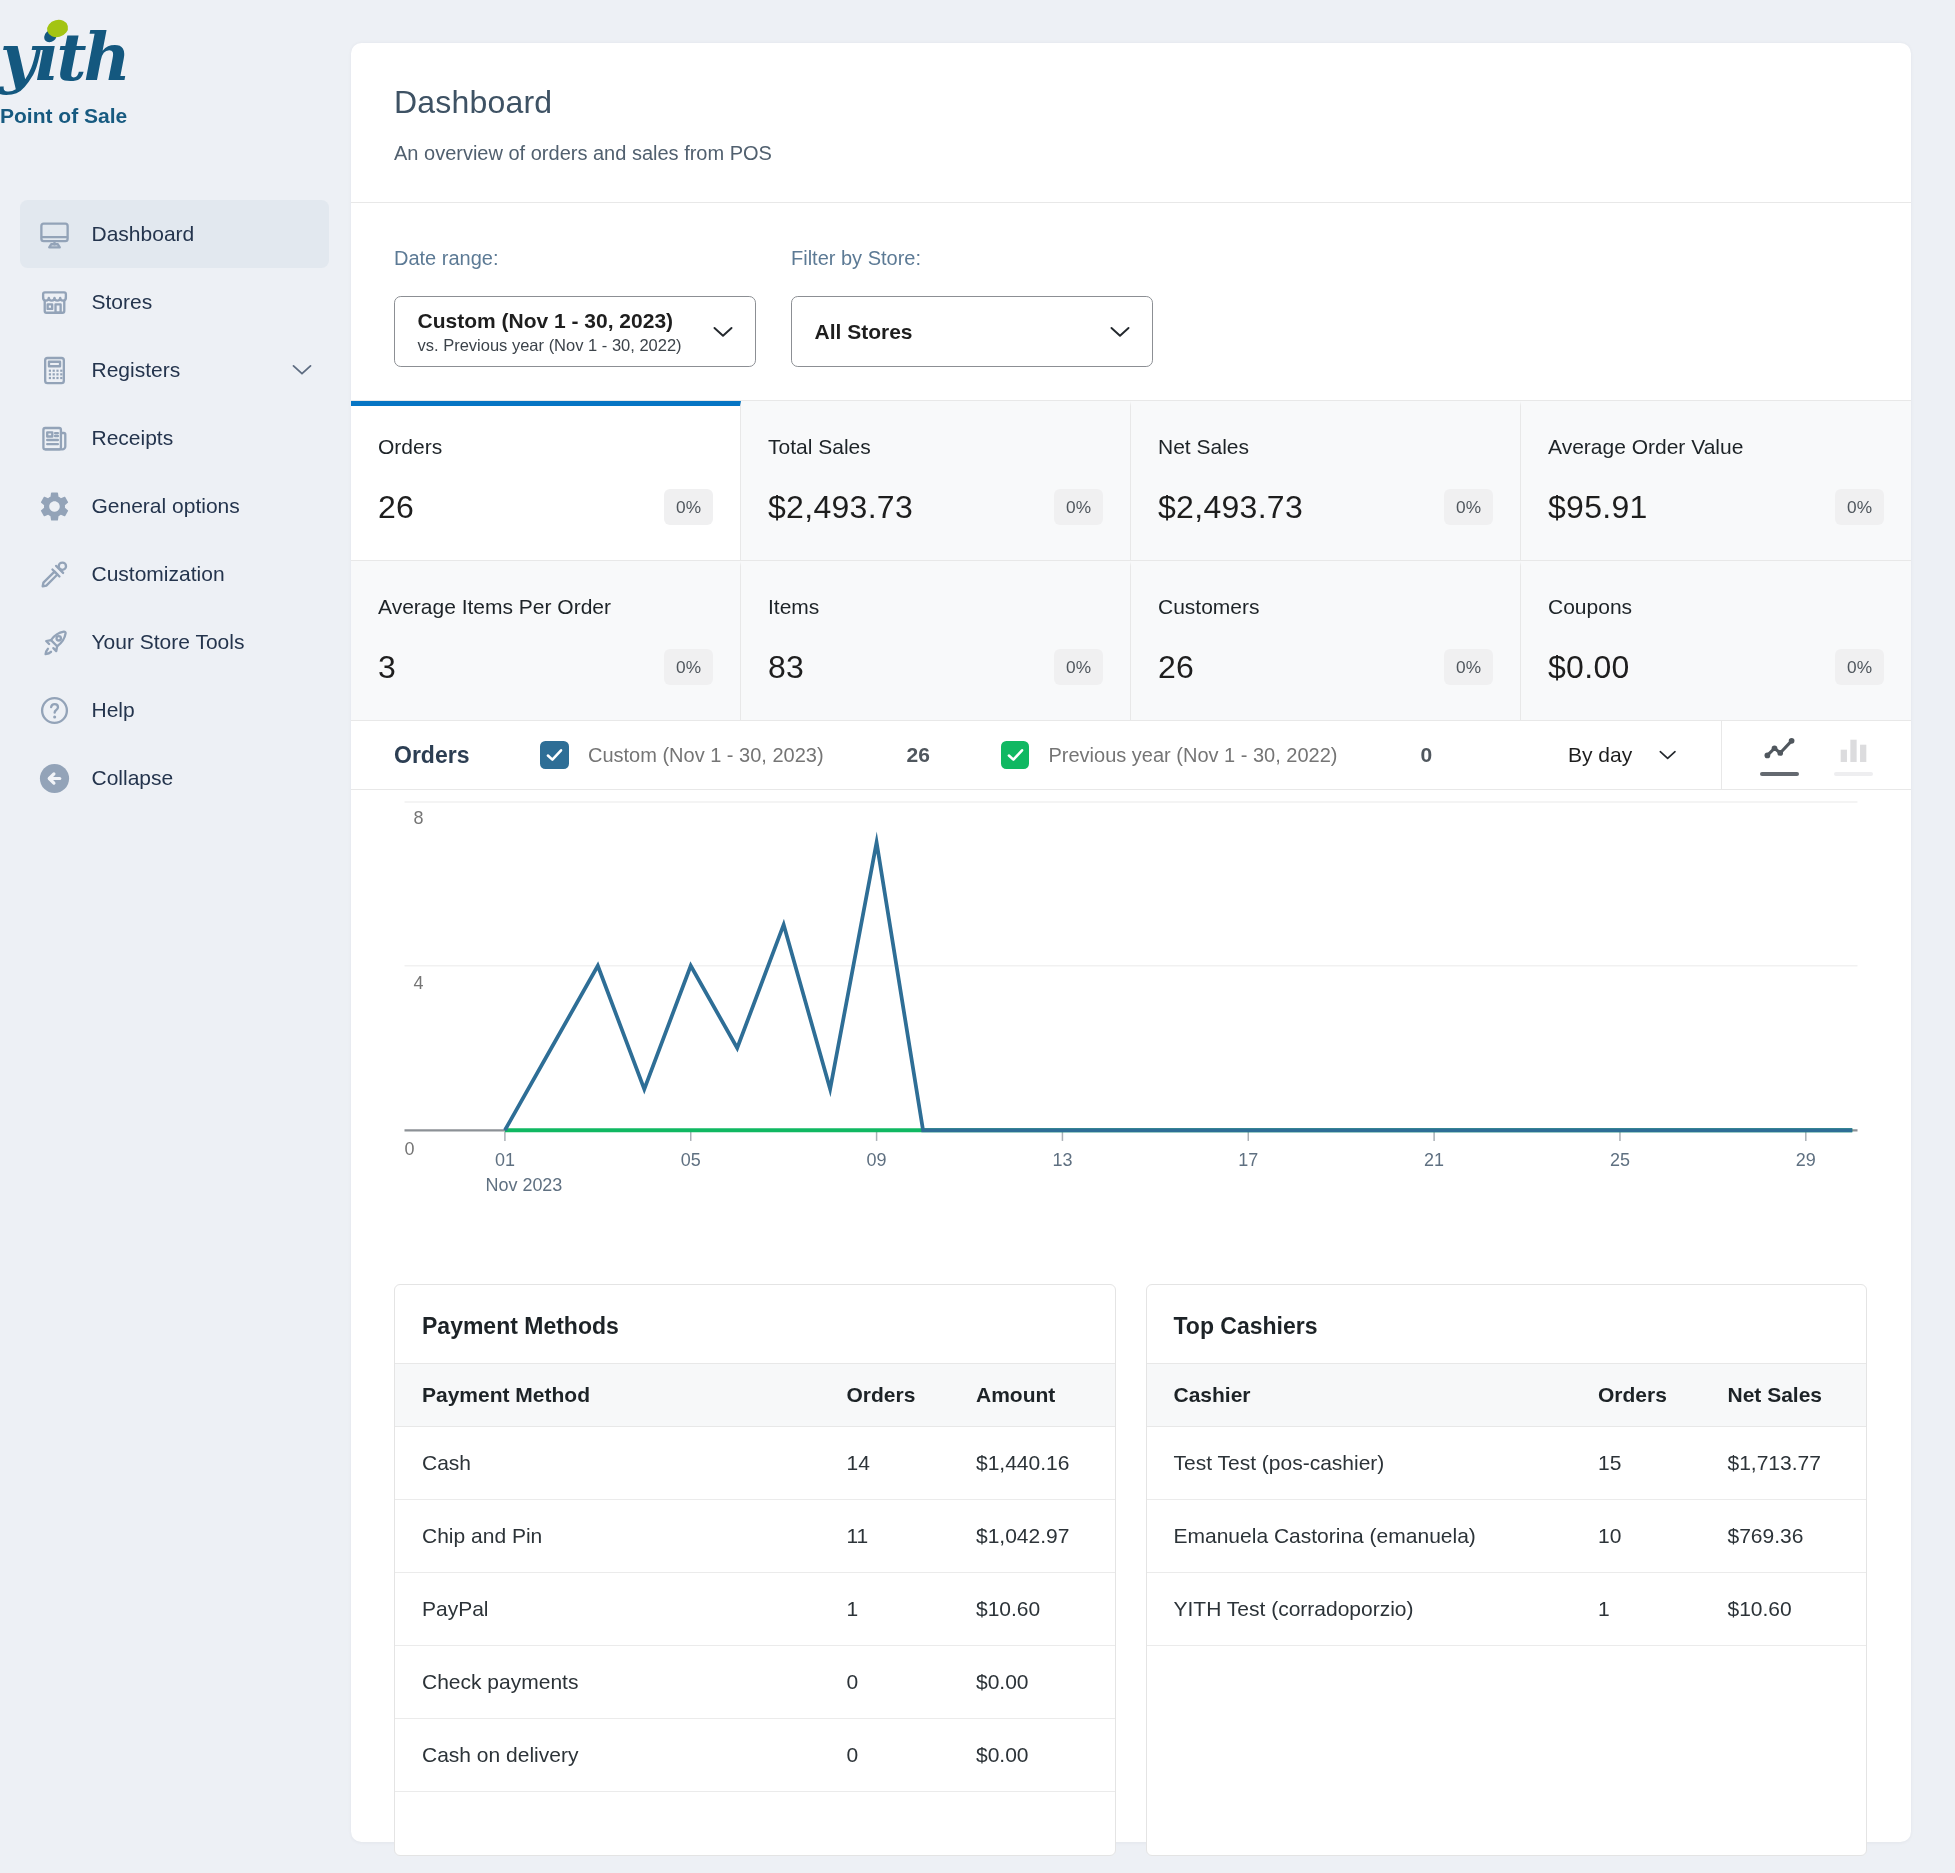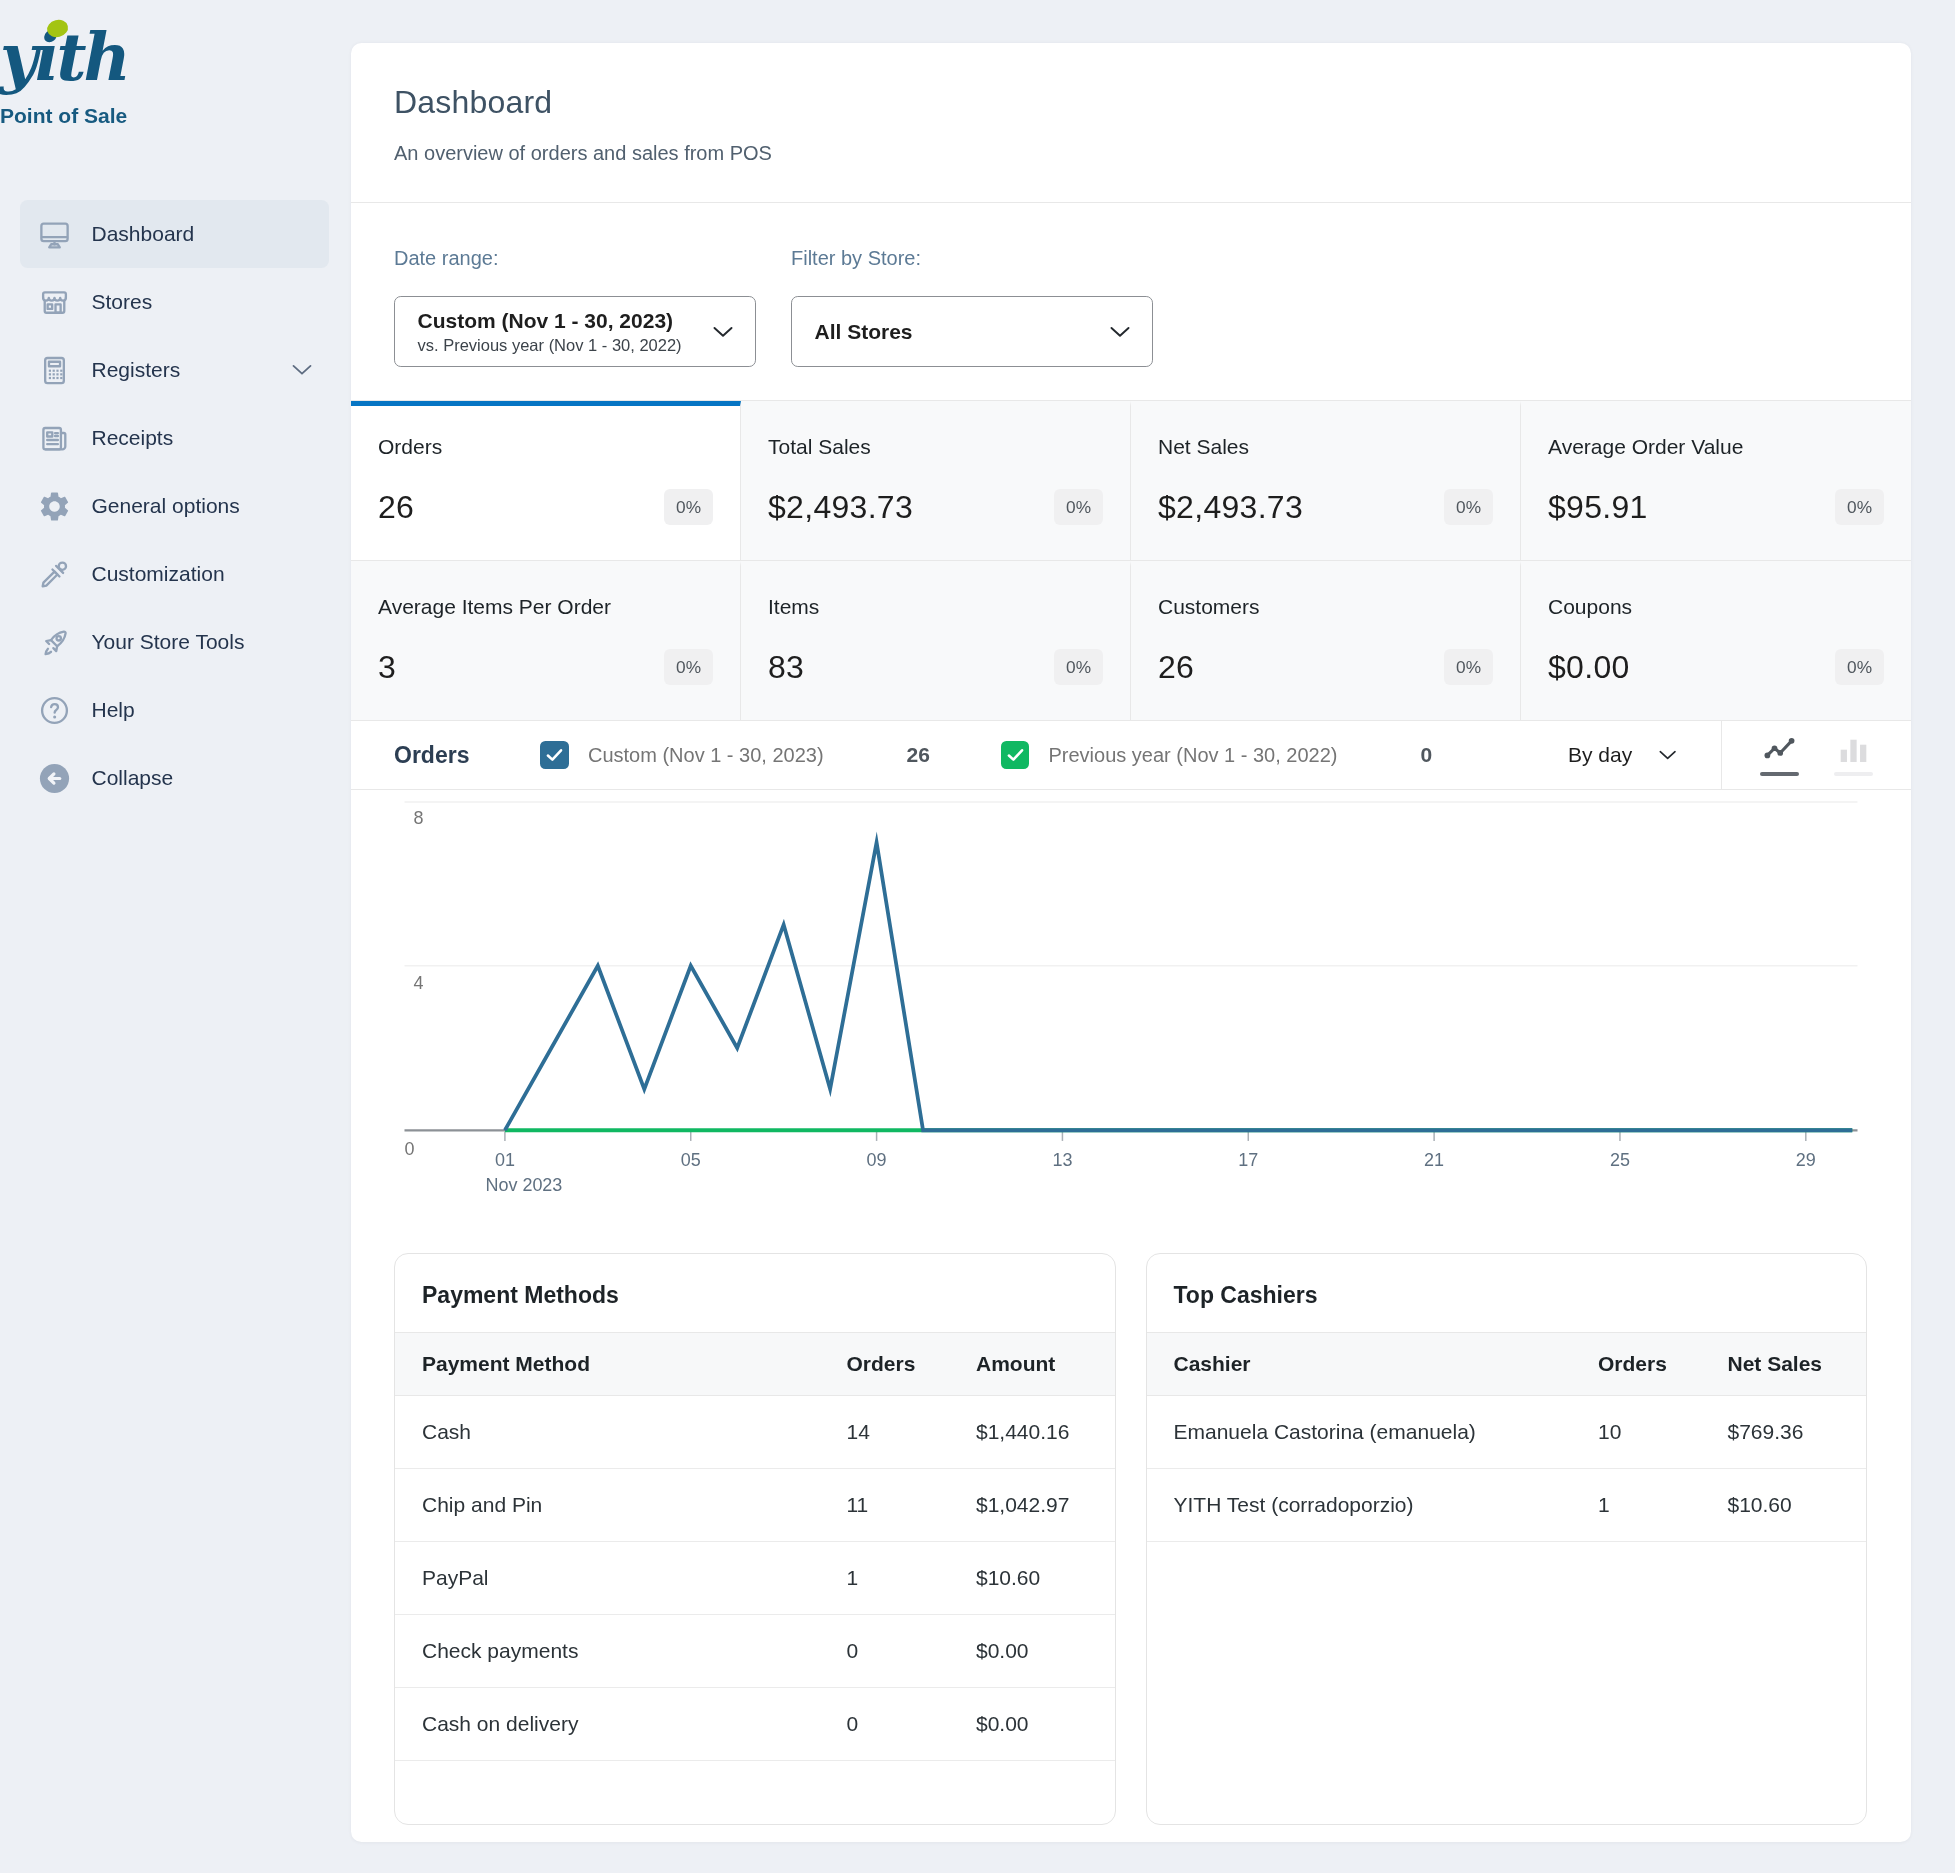--- a/index.html
+++ b/index.html
@@ -91,21 +91,21 @@
   .ct-bar svg .bar { fill:#dcdcde; }
   .ct-bar .ct-underline { background:#eeeef0; }
 
   
   .chart-wrap { padding:9px 43px 22.5px; }
   #chart { display:block; width:100%; height:396px; }
   #chart text { font-family:"Liberation Sans", sans-serif; }
 
   
   .tables { display:flex; gap:30px; padding:35px 44px 0 43px; align-items:stretch; }
-  .tcard { flex:1; border:1.5px solid #e4e4e4; border-radius:14px; background:#fff; min-height:572px; }
+  .tcard { flex:1; border:1.5px solid #e4e4e4; border-radius:6px; background:#fff; min-height:572px;margin-top:31px; }
   .tcard h3 { margin:0; padding:28.5px 27px 22.5px; font-size:23px; font-weight:700; color:#1d2327; }
   .tcard table { width:100%; border-collapse:collapse; font-size:21px; table-layout:fixed; }
   .tcard th:nth-child(1){ width:59%; } .tcard th:nth-child(2){ width:18%; } .tcard th:nth-child(3){ width:23%; }
   .tcard thead th { background:#f7f8f9; text-align:left; font-weight:700; color:#1d2327;
     padding:19px 27px; border-top:1.5px solid #e8e8e8; border-bottom:1.5px solid #e8e8e8; }
   .tcard tbody td { padding:24px 27px; border-bottom:1.5px solid #ebebeb; color:#2c3338; }
   .tcard tbody tr.spacer td { height:42px; padding:0; border-bottom:none; }
   .card-bottom-pad { height:33px; }
 </style>
 </head>
@@ -467,20 +467,25 @@
         <table>
           <thead>
               <tr id="tc-head">
                 <th>Cashier</th>
                 <th>Orders</th>
                 <th>Net Sales</th>
               </tr>
             </thead>
           <tbody id="tc-body">
               <tr>
+                <td>Test Test (pos-cashier)</td>
+                <td>15</td>
+                <td>$1,713.77</td>
+              </tr>
+              <tr>
                 <td>Emanuela Castorina (emanuela)</td>
                 <td>10</td>
                 <td>$769.36</td>
               </tr>
               <tr>
                 <td>YITH Test (corradoporzio)</td>
                 <td>1</td>
                 <td>$10.60</td>
               </tr>
             </tbody>

